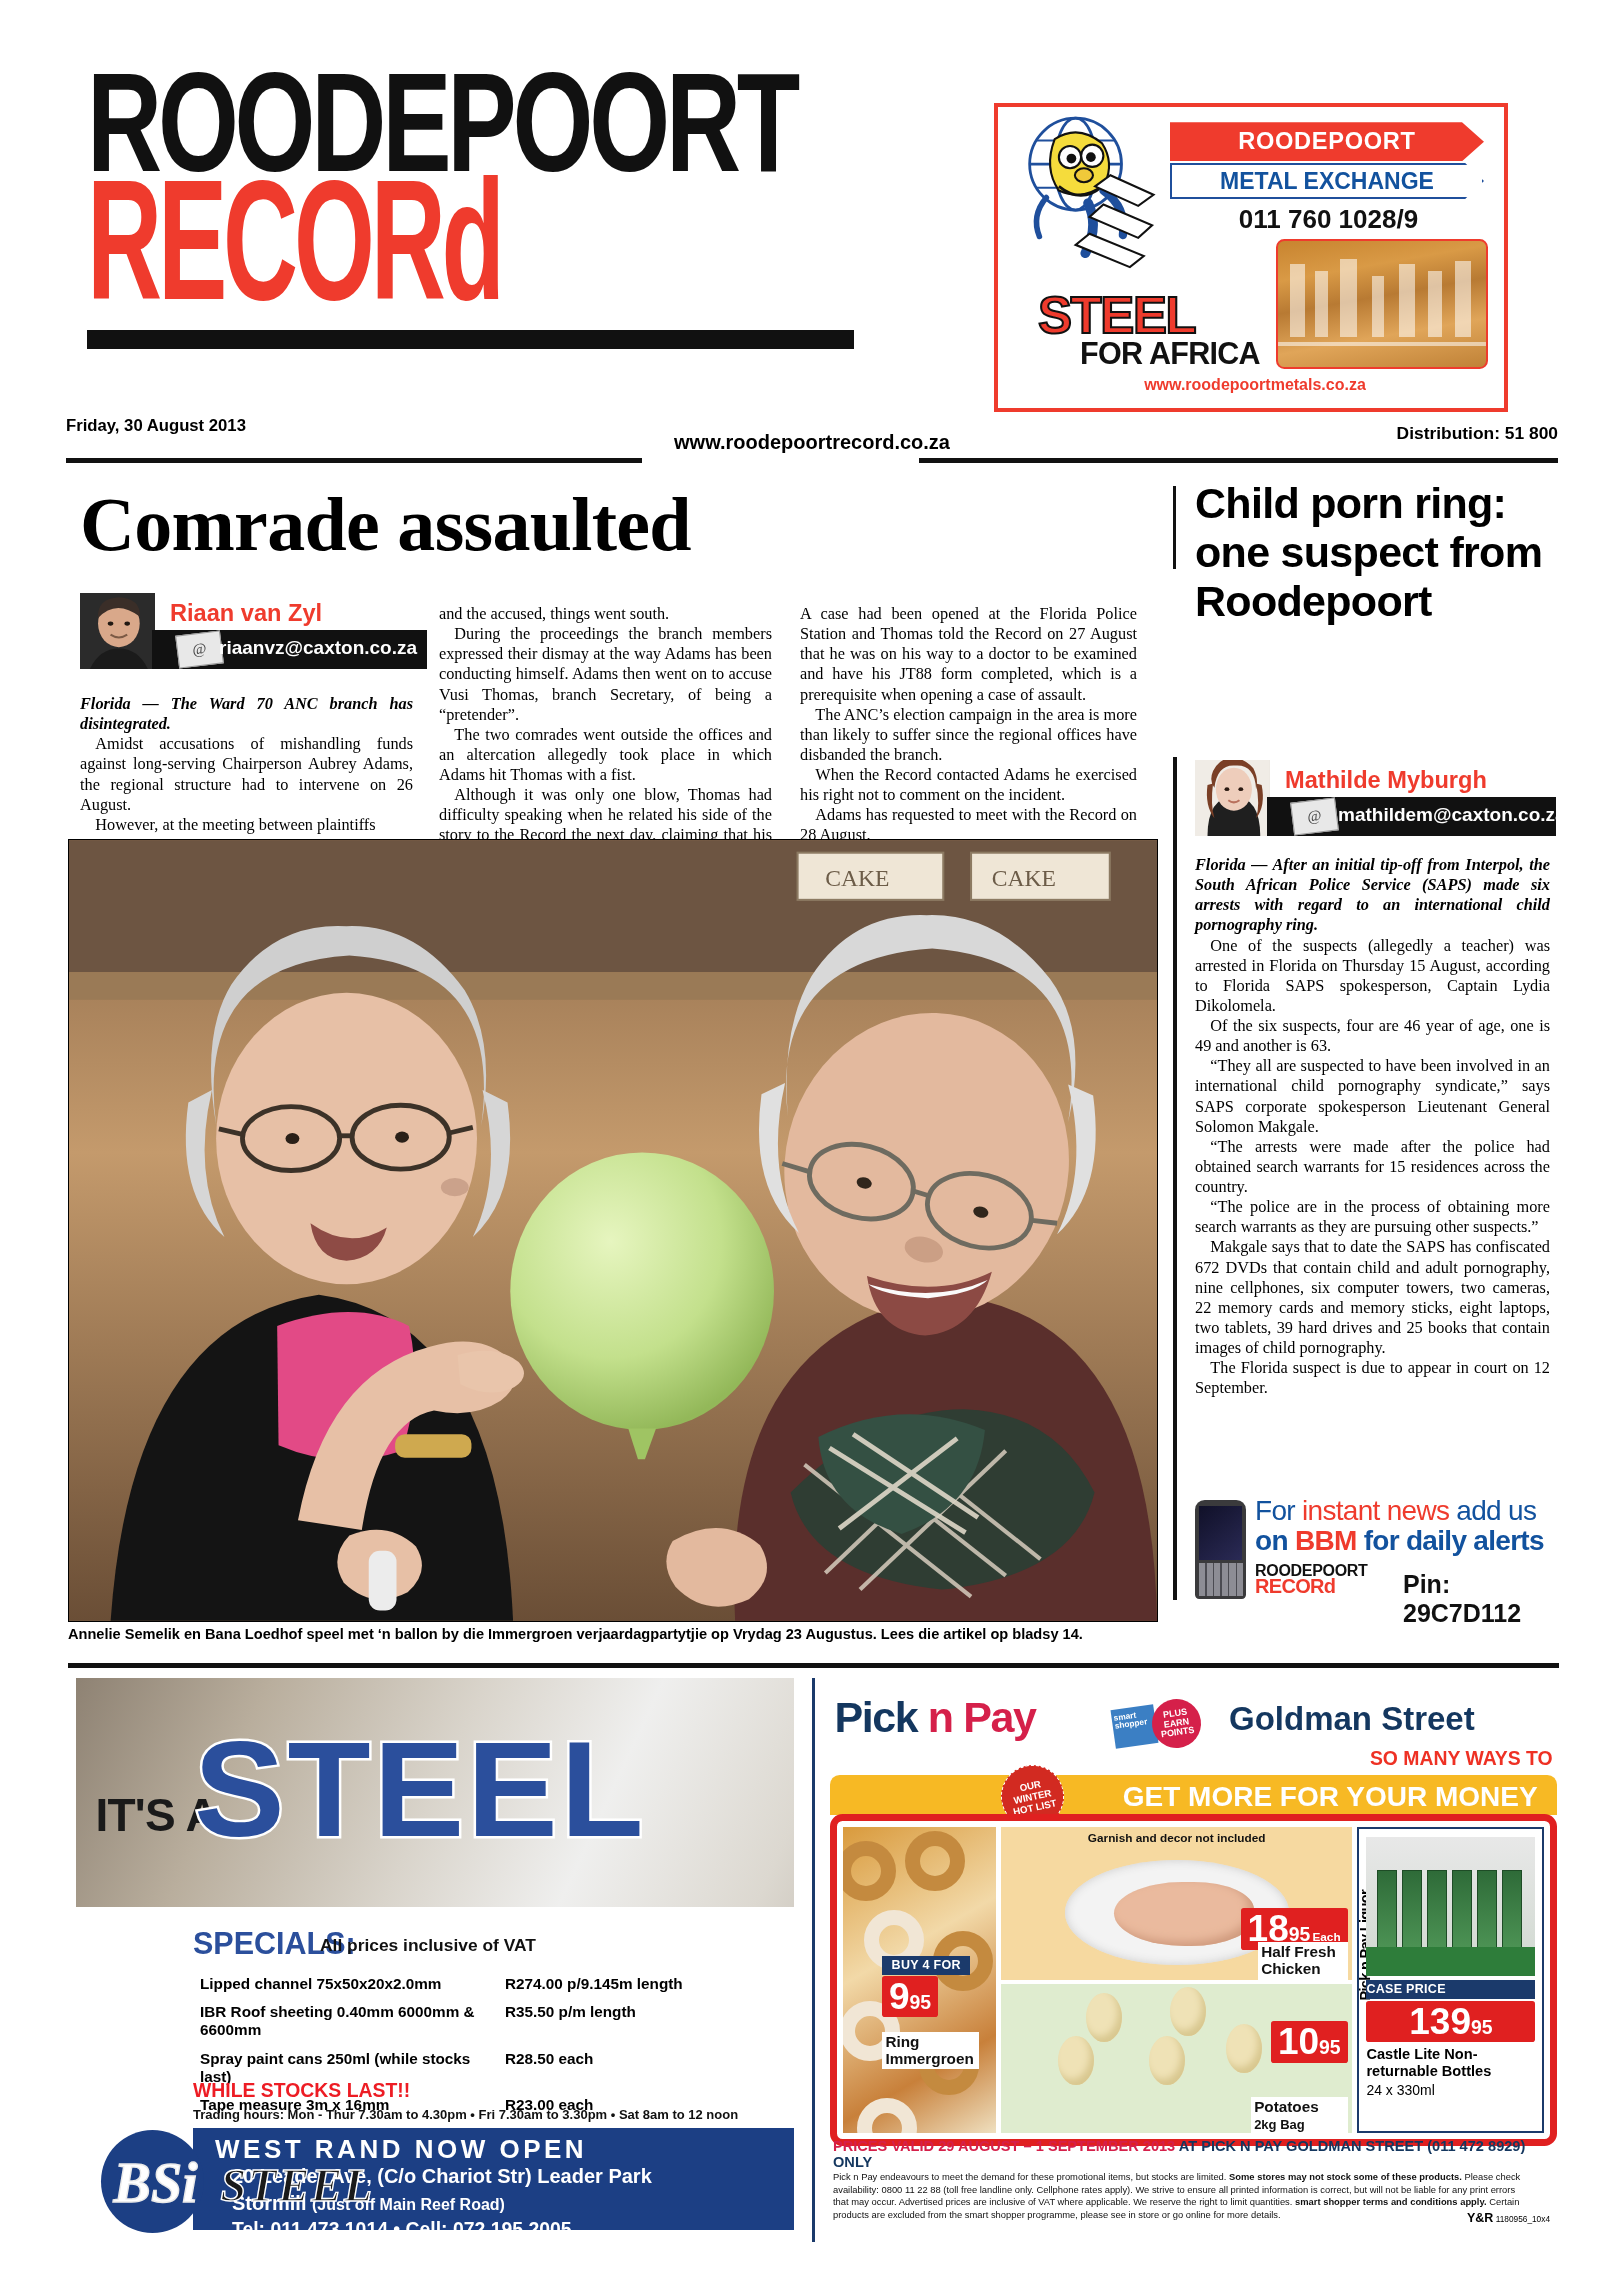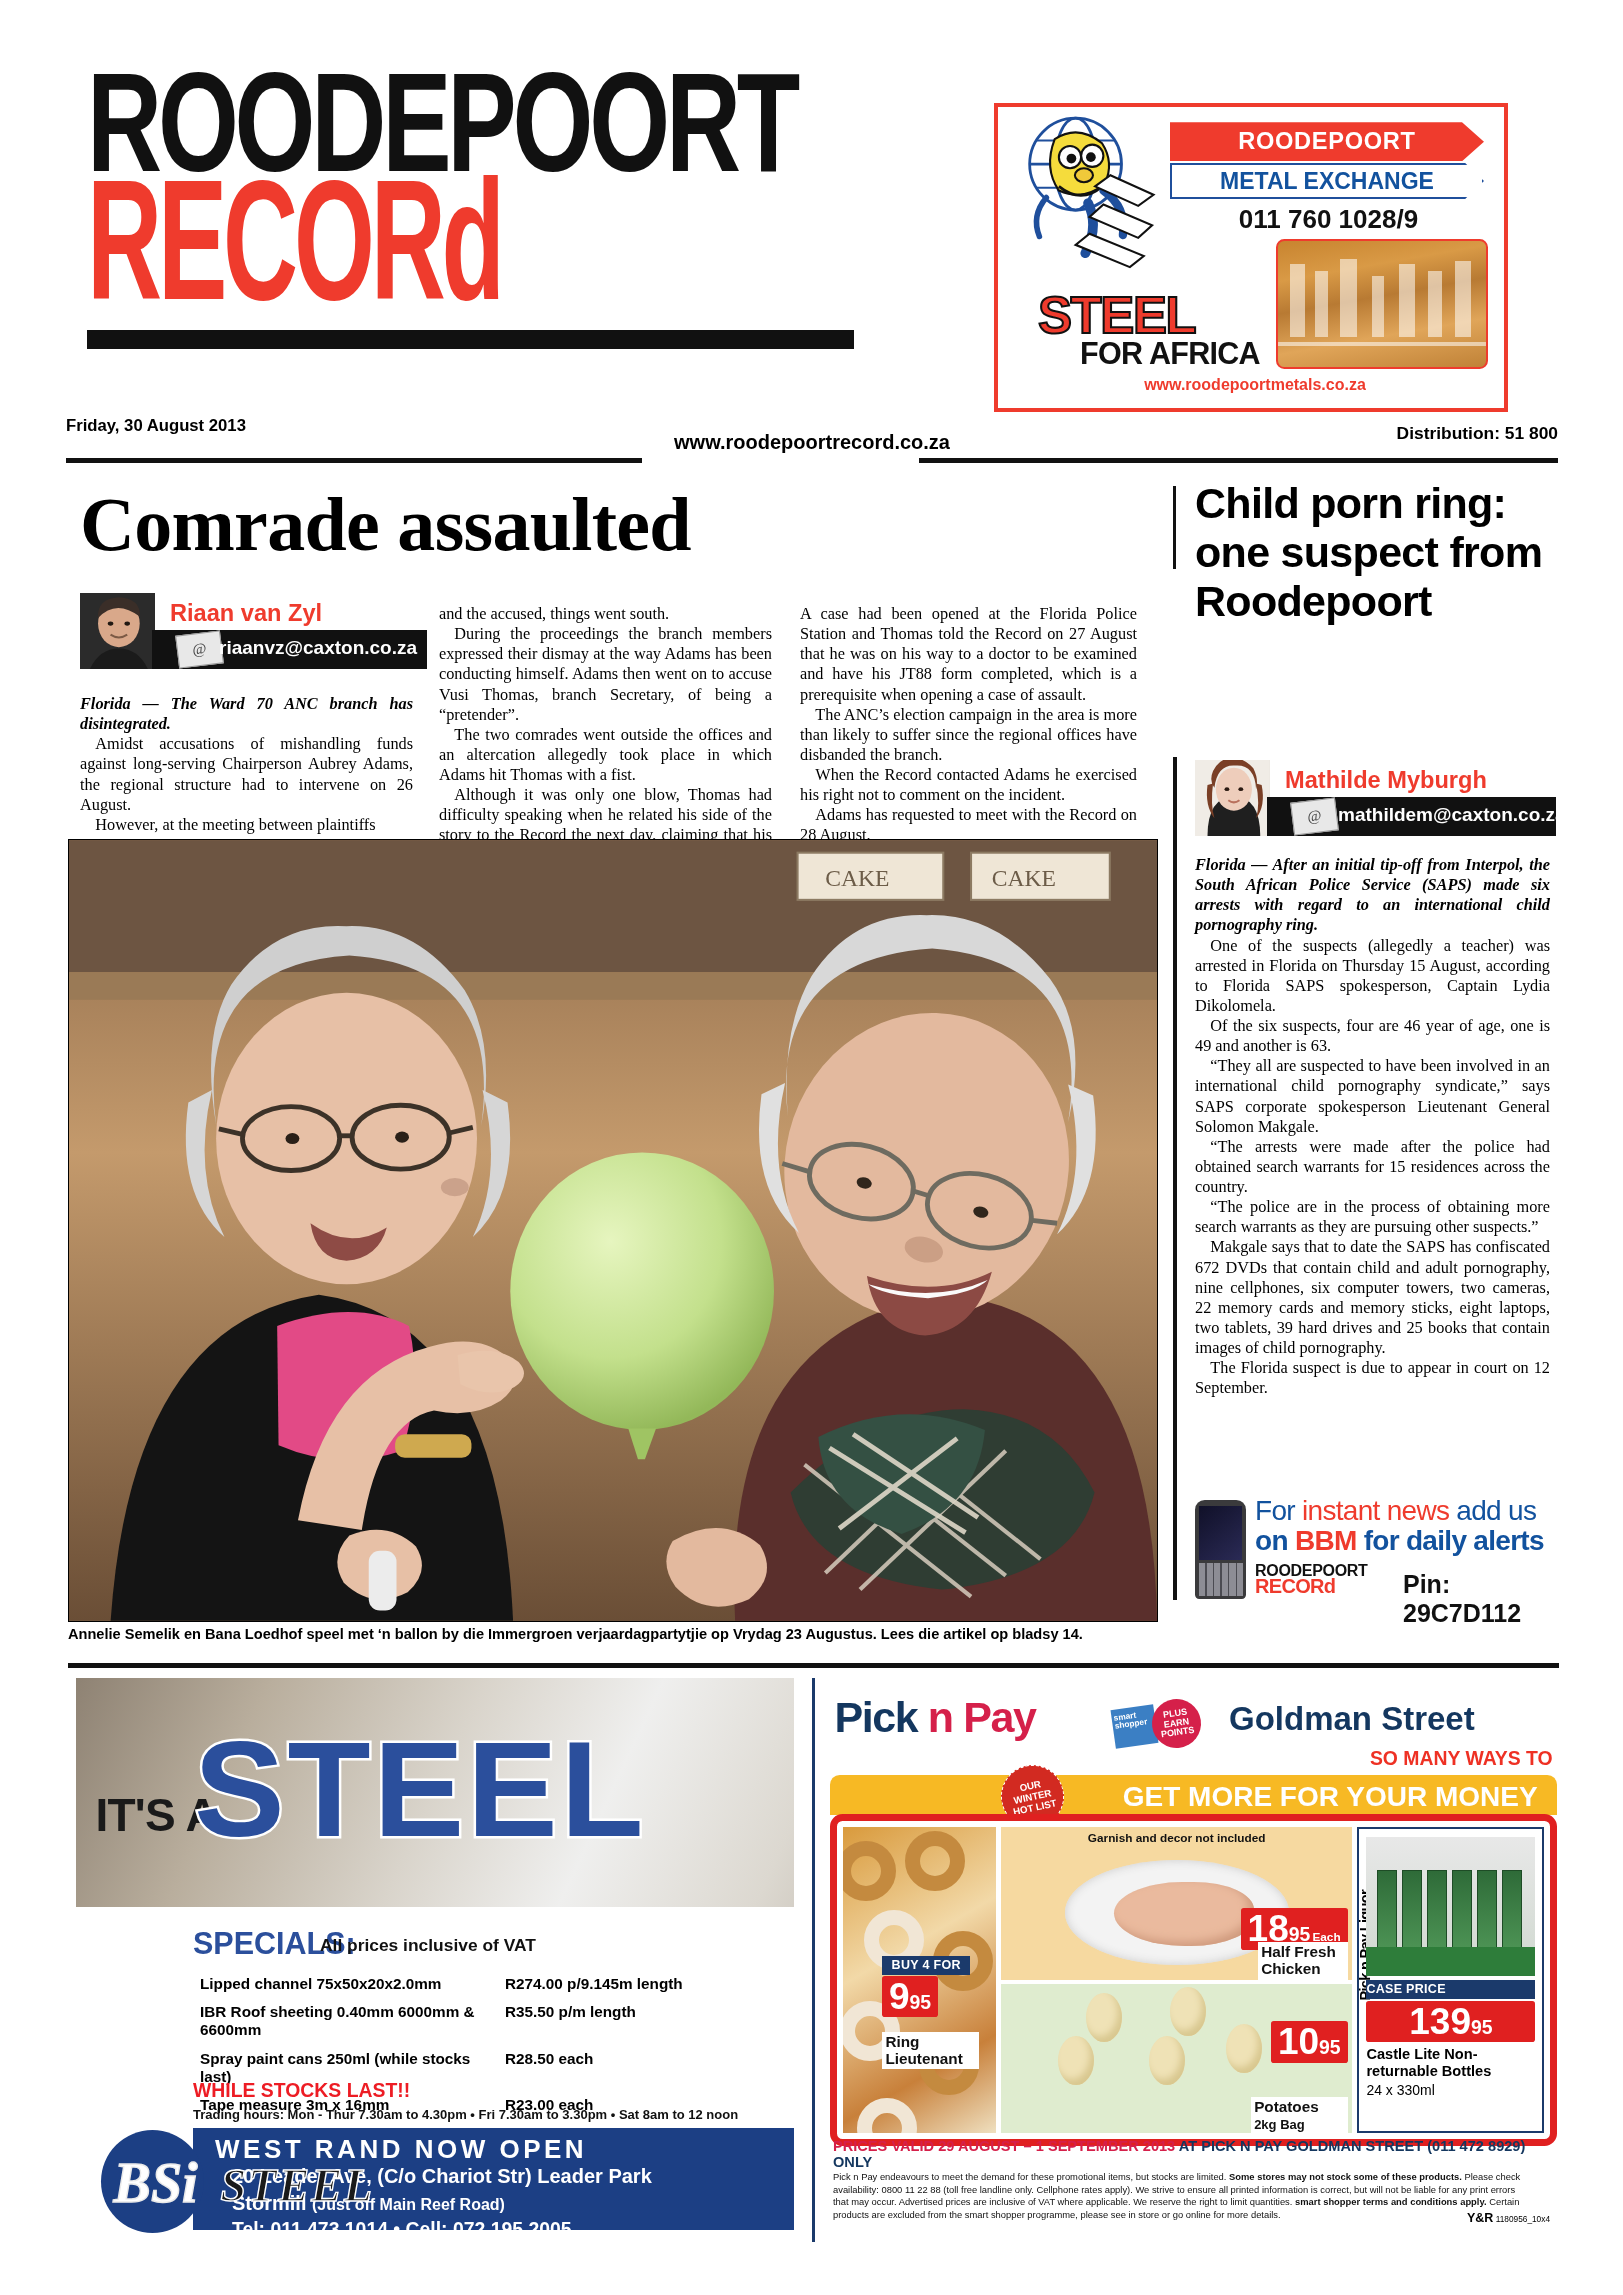--- a/index.html
+++ b/index.html
@@ -485,21 +485,21 @@
           <div class="dough w" style="left:21px;top:83px;"></div>
           <div class="dough" style="left:90px;top:104px;"></div>
           <div class="dough w" style="left:-2.8px;top:174px;"></div>
           <div class="dough" style="left:76px;top:208px;"></div>
           <div class="dough w" style="left:14px;top:271px;"></div>
           <div class="buy4" style="left:39px;top:129px;">BUY 4 FOR</div>
           <div class="pricetag" style="left:39px;top:149px;">
             <span class="big">9</span>
               <span class="sup">95</span>
           </div>
-          <div class="plabel" style="left:39px;top:205px;width:90px;">Ring Lieutenant</div>
+          <div class="plabel" style="left:39px;top:205px;width:90px;">Ring Immergroen</div>
         </div>
 
         <div class="cell c2">
           <div class="c2top">
             <div class="garnish">Garnish and decor not included</div>
             <div class="plate"></div>
             <div class="chick"></div>
             <div class="pricetag" style="right:4.2px;bottom:30.5px;">
               <span class="big">18</span>
                 <span class="sup">95</span>

